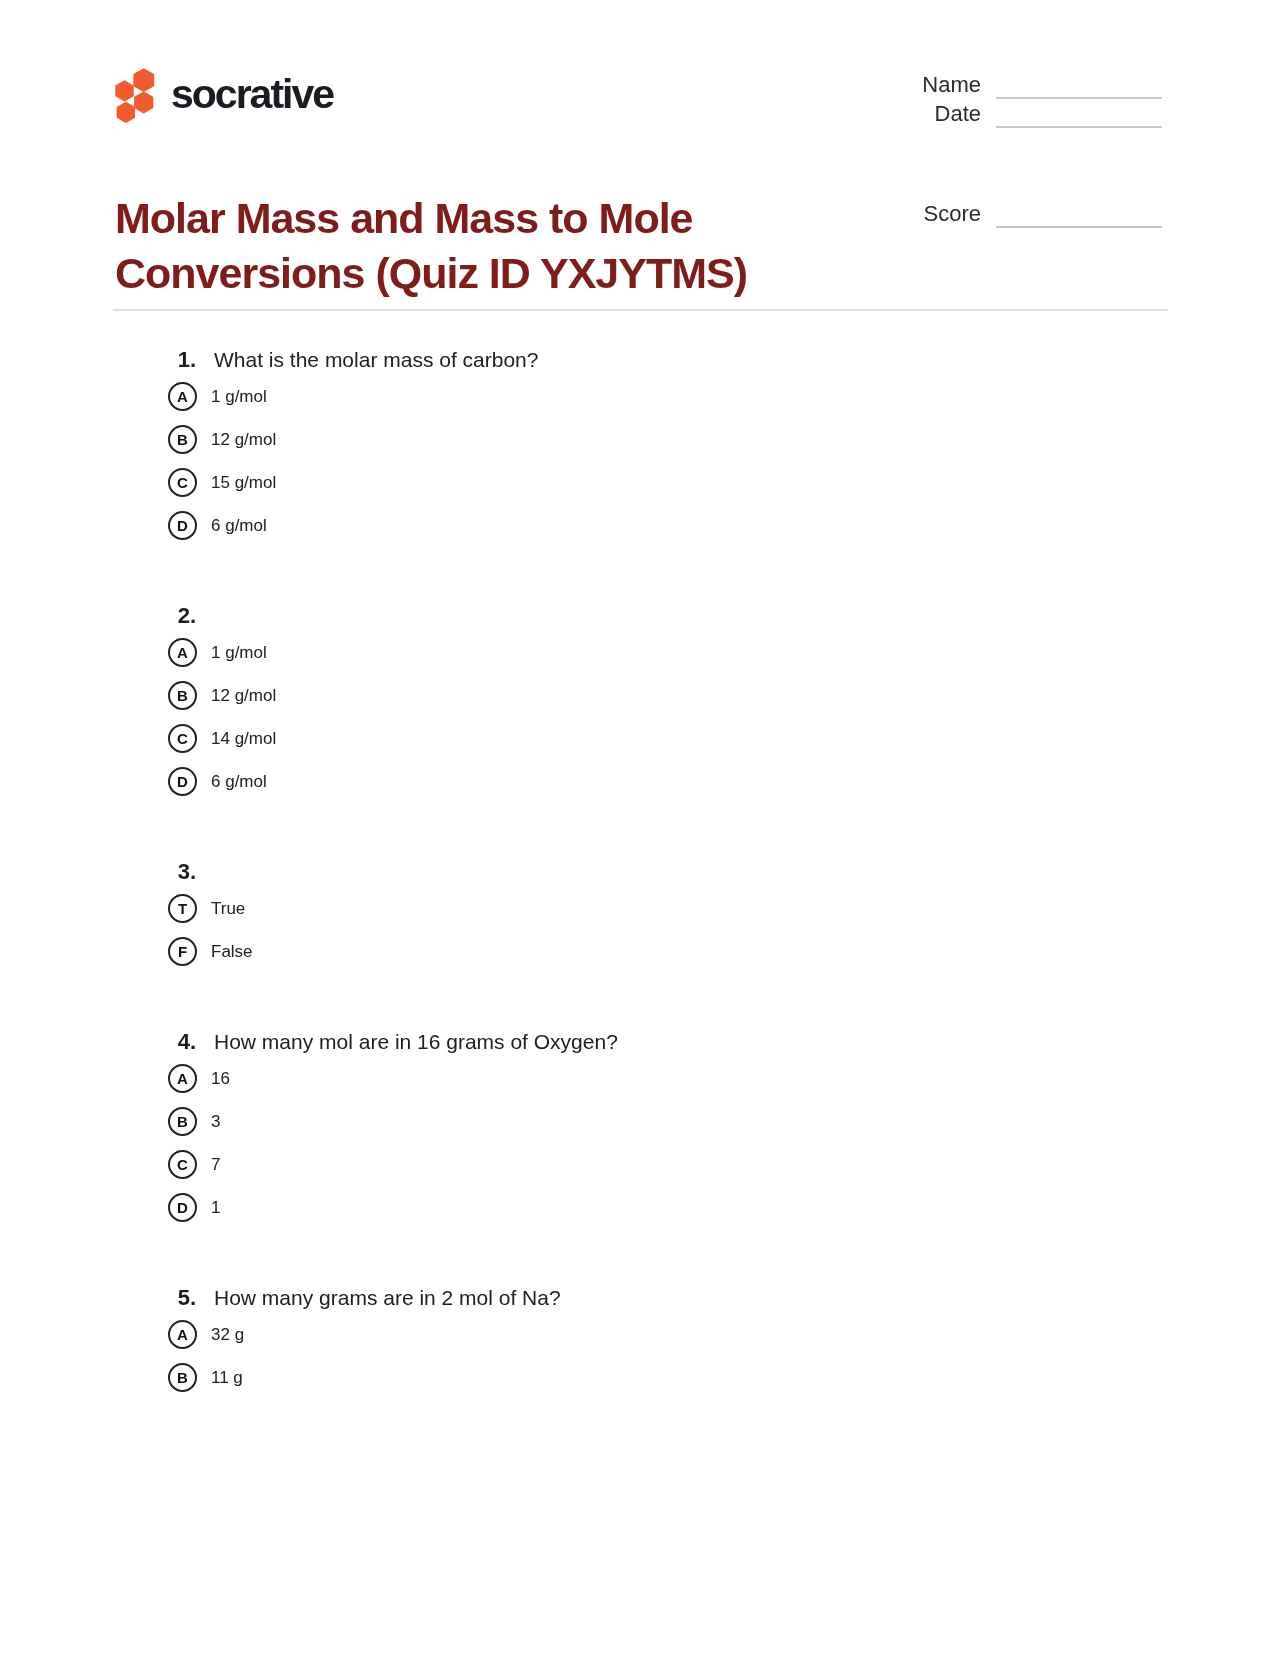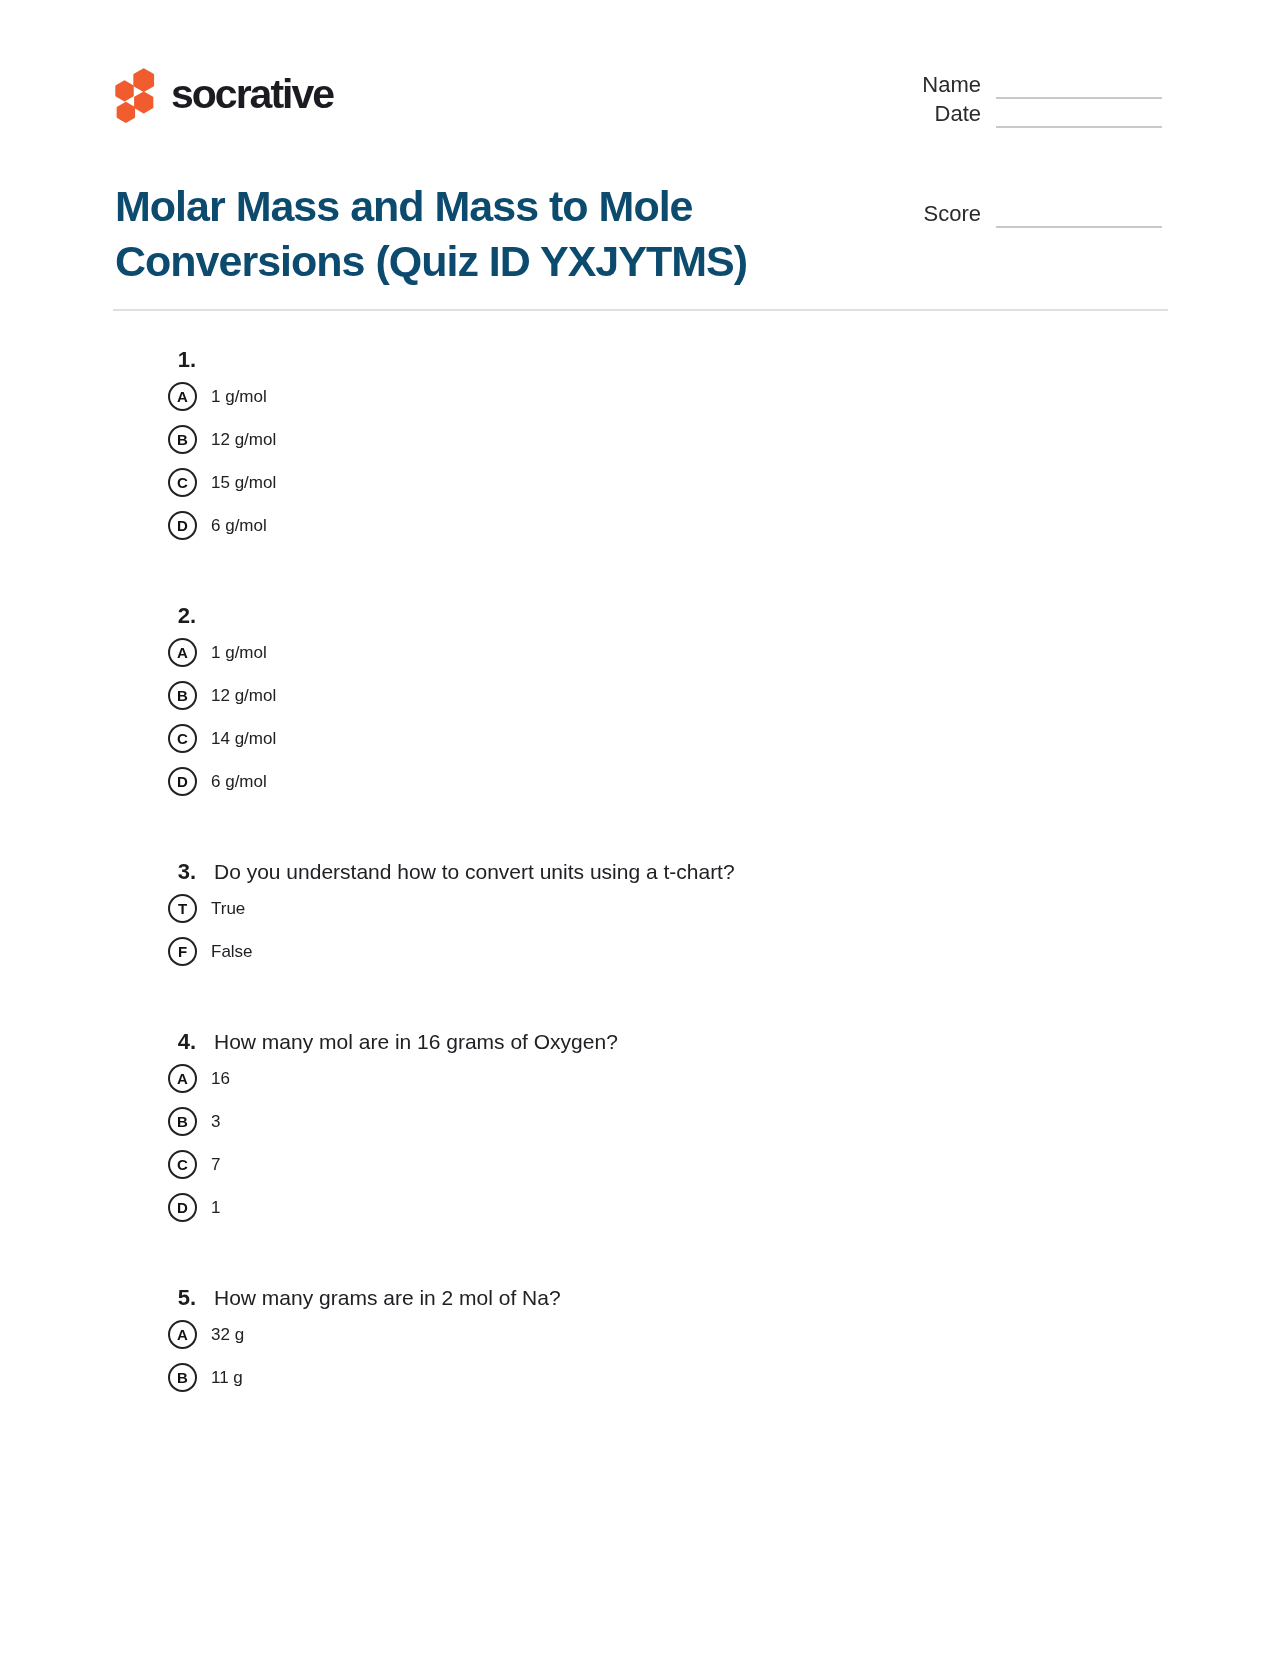--- a/index.html
+++ b/index.html
@@ -52,27 +52,27 @@
     width: 166px;
     height: 27px;
     border-bottom: 2px solid #c9c9c9;
   }
   .score-row { margin-top: 71px; align-items: center; }
 
   
   .quiz-title {
     position: absolute;
     left: 115px;
-    top: 150px;
+    top: 162px;
     width: 780px;
     font-size: 43px;
     font-weight: 700;
     letter-spacing: -1px;
     line-height: 55px;
-    color: #0c4a6e;
+    color: #7f1d1d;
   }
 
   
   .divider {
     position: absolute;
     top: 309px;
     left: 113px;
     right: 107px;
     height: 2px;
     background: #e0e0e0;
@@ -162,20 +162,21 @@
   </div>
 
   <h1 class="quiz-title">Molar Mass and Mass to Mole Conversions (Quiz ID YXJYTMS)</h1>
 
   <div class="divider"></div>
 
   <div class="questions">
   <div class="question">
     <div class="q-header">
       <span class="q-num">1.</span>
+      <span class="q-text">What is the molar mass of carbon?</span>
     </div>
     <div class="options">
   <div class="option">
     <span class="bubble">
       <span class="bubble-letter">A</span>
     </span>
     <span class="opt-text">1 g/mol</span>
   </div>
 
   <div class="option">
@@ -232,21 +233,20 @@
       <span class="bubble-letter">D</span>
     </span>
     <span class="opt-text">6 g/mol</span>
   </div>
 </div>
   </div>
 
   <div class="question">
     <div class="q-header">
       <span class="q-num">3.</span>
-      <span class="q-text">Do you understand how to convert units using a t-chart?</span>
     </div>
     <div class="options">
   <div class="option">
     <span class="bubble">
       <span class="bubble-letter">T</span>
     </span>
     <span class="opt-text">True</span>
   </div>
 
   <div class="option">

